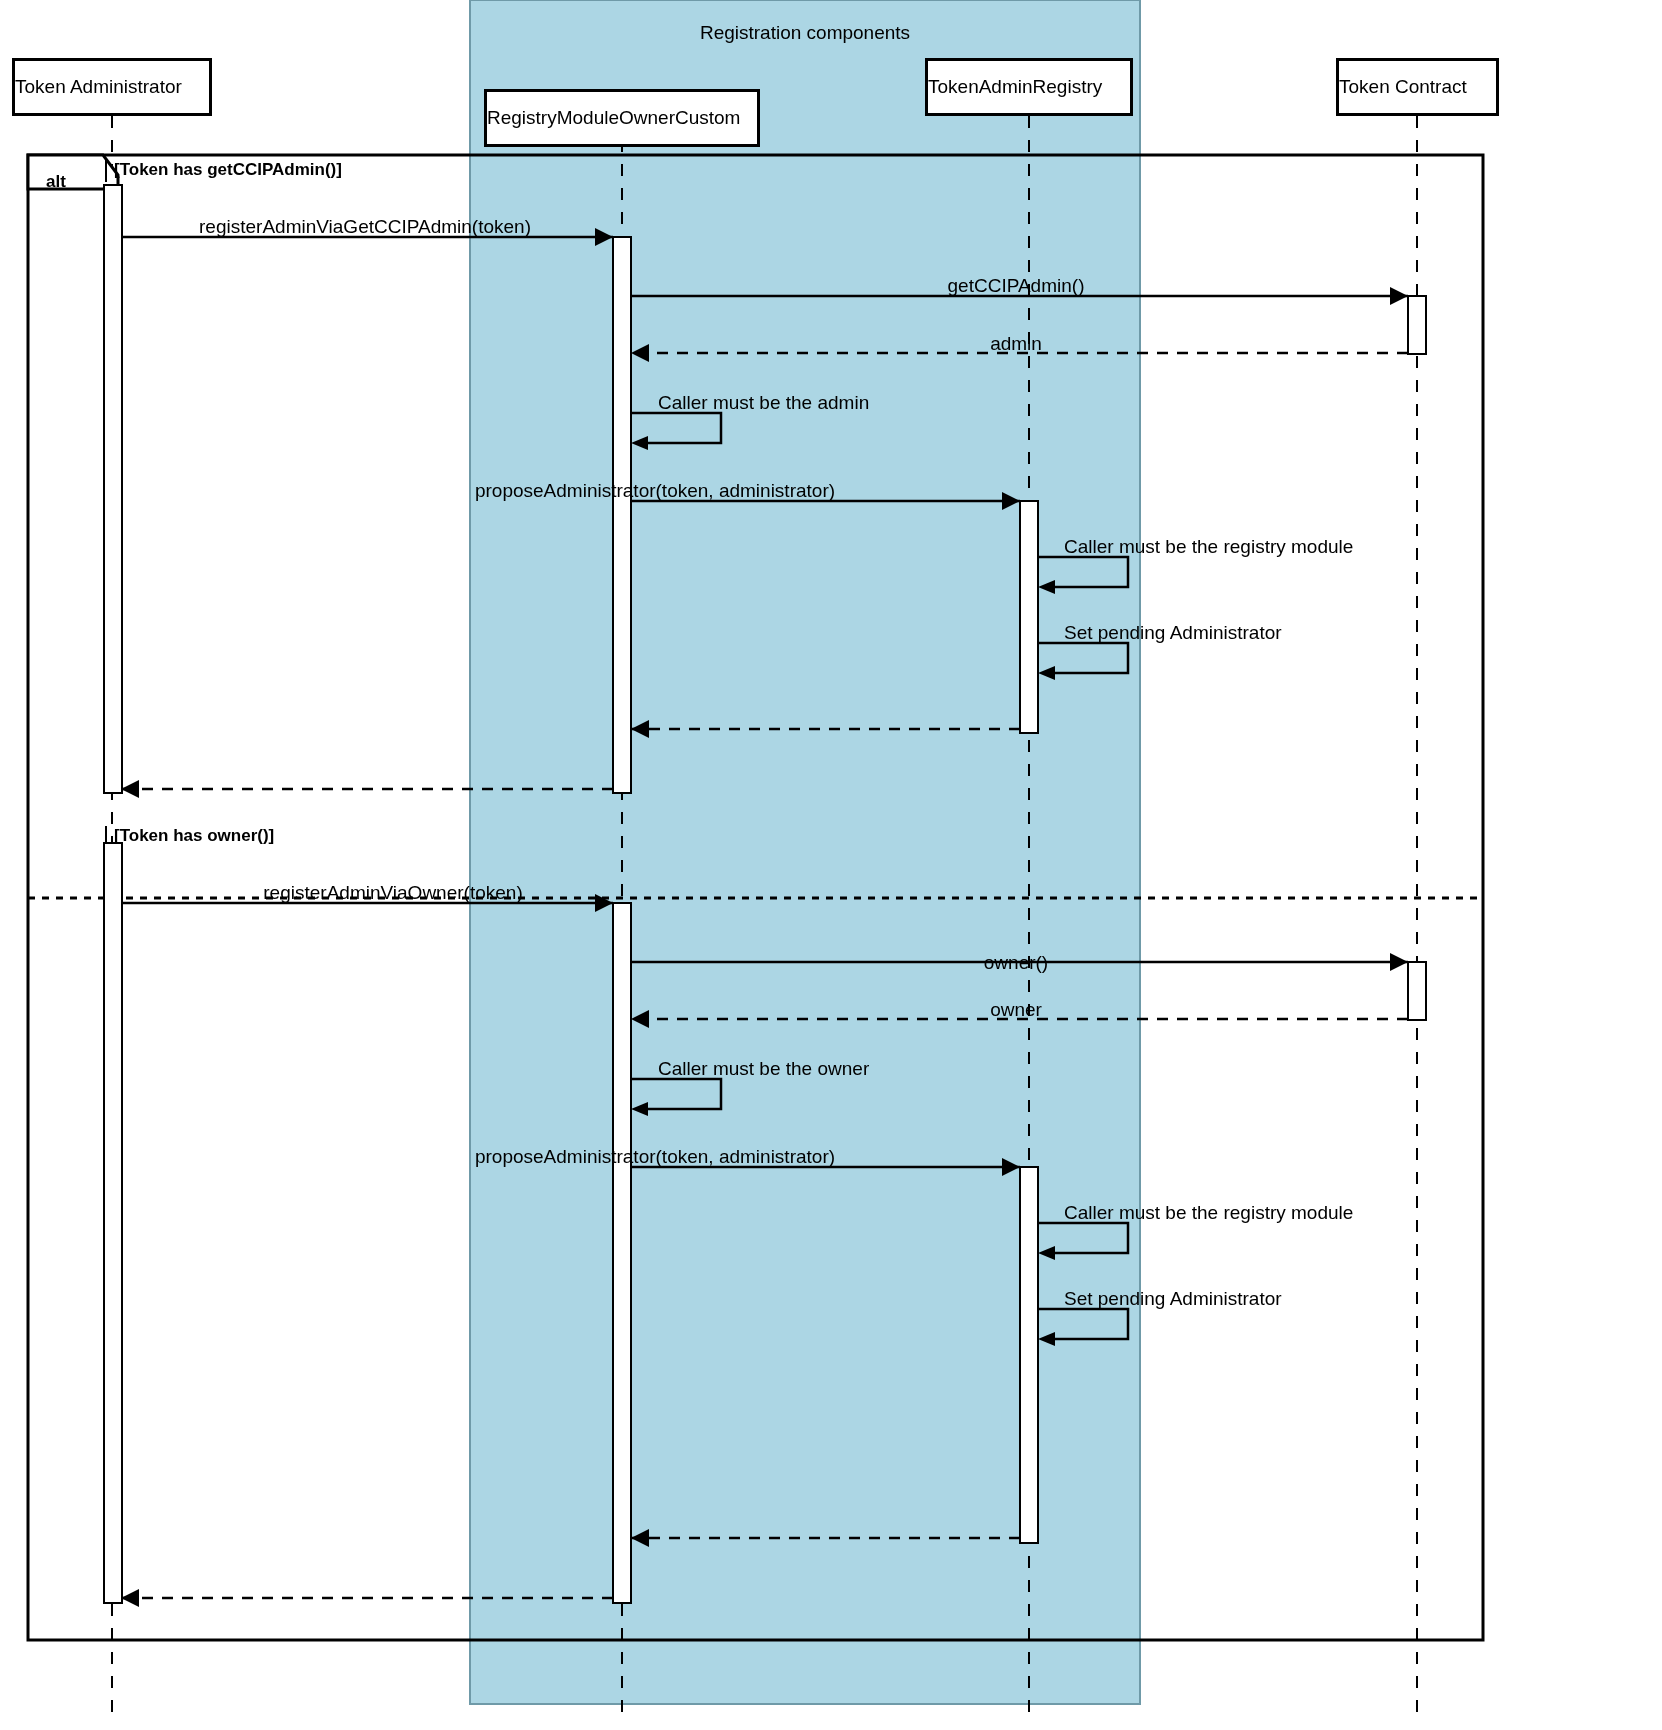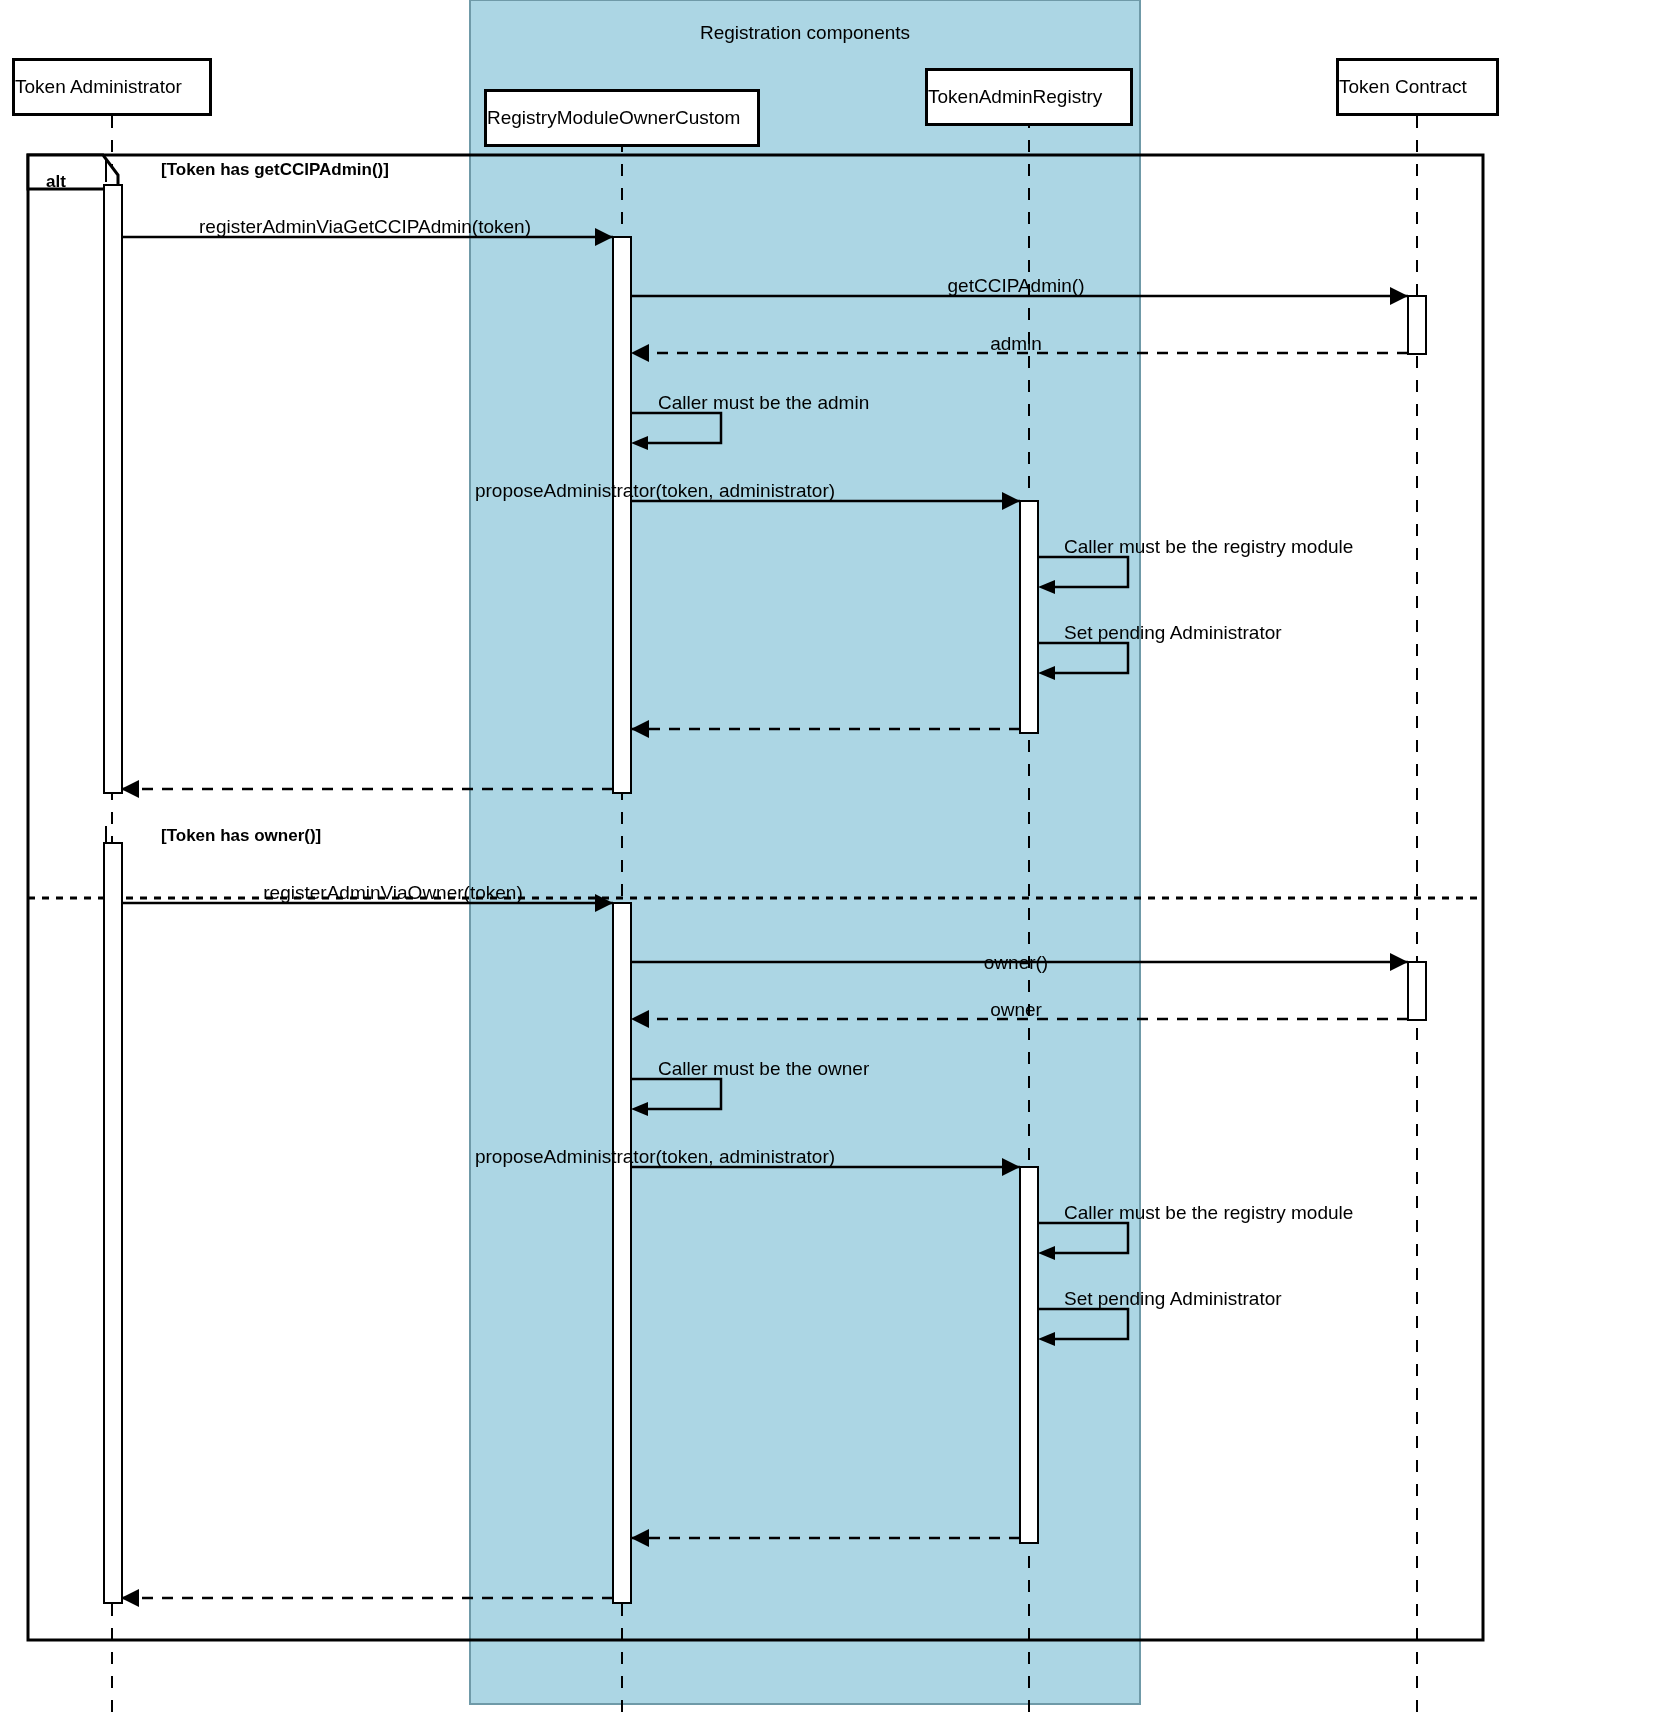--- a/index.html
+++ b/index.html
@@ -5,21 +5,21 @@
   html,body{margin:0;padding:0;background:#ffffff;}
   body{font-family:"Liberation Sans", sans-serif;}
   #stage{position:relative;width:1662px;height:1730px;overflow:hidden;background:#fff;}
   svg.layer{position:absolute;left:0;top:0;width:1662px;height:1730px;}
   .lbl{position:absolute;font-family:"Liberation Sans", sans-serif;color:#000;white-space:nowrap;}
   .msg-label{font-size:19px;}
   .msg-label.center{transform:translateX(-50%);}
   .participant{position:absolute;background:#fff;border:3px solid #000;display:flex;align-items:center;font-size:19px;color:#000;box-sizing:border-box;}
   .group-title{position:absolute;font-size:19px;font-weight:normal;color:#000;transform:translateX(-50%);}
   .frame-op{position:absolute;font-size:17px;font-weight:bold;color:#000;}
-  .frame-cond{position:absolute;font-size:17px;font-weight:bold;color:#000;padding-left:47px;}
+  .frame-cond{position:absolute;font-size:17px;font-weight:bold;color:#000;}
 </style>
 </head>
 <body>
 
 <div id="stage">
 
   <svg class="layer" aria-hidden="true">
     <rect id="groupRect" x="470" y="0" width="670" height="1704" fill="#acd6e4" stroke="#6f9aa8" stroke-width="2"></rect>
   </svg>
 
@@ -97,21 +97,21 @@
       </g>
   </svg>
 
   <div id="participants">
       <div class="participant" style="left: 12px; top: 58px; width: 200px; height: 58px;">
         <span>Token Administrator</span>
       </div>
       <div class="participant" style="left: 484px; top: 58px; width: 276px; height: 58px; margin-top: 31px;">
         <span>RegistryModuleOwnerCustom</span>
       </div>
-      <div class="participant" style="left: 925px; top: 58px; width: 208px; height: 58px; margin-top: 10px;">
+      <div class="participant" style="left: 925px; top: 58px; width: 208px; height: 58px;">
         <span>TokenAdminRegistry</span>
       </div>
       <div class="participant" style="left: 1336px; top: 58px; width: 163px; height: 58px;">
         <span>Token Contract</span>
       </div>
     </div>
 
   <div class="frame-op" id="fragOp" style="left:46px; top:172px;">alt</div>
   <div class="frame-cond" id="cond0" style="left: 114px; top: 160px;">[Token has getCCIPAdmin()]</div>
   <div class="frame-cond" id="cond1" style="left: 114px; top: 826px;">[Token has owner()]</div>

